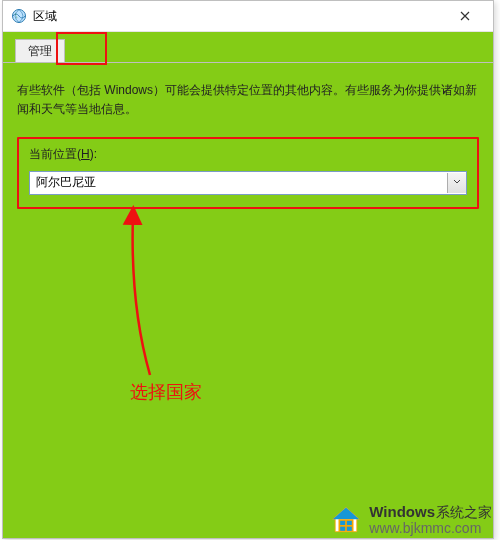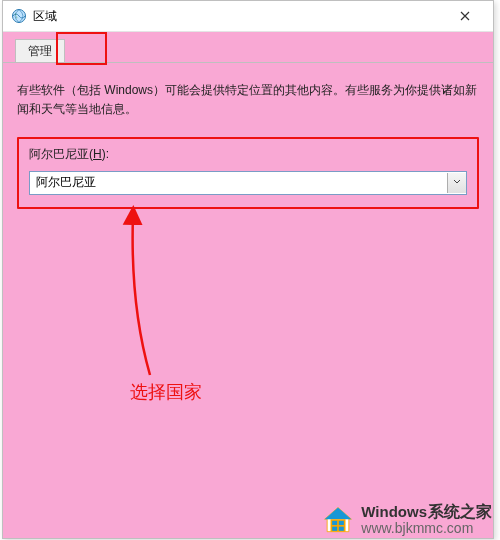--- a/index.html
+++ b/index.html
@@ -11,21 +11,21 @@
     width: 500px;
     height: 540px;
     overflow: hidden;
   }
   .dialog {
     position: absolute;
     left: 2px;
     top: 0;
     width: 490px;
     height: 537px;
-    background: #f9a8d4;
+    background: #84cc16;
     border: 1px solid #bfbfbf;
     box-shadow: 2px 2px 6px rgba(0,0,0,0.15);
   }
   .titlebar {
     height: 30px;
     border-bottom: 1px solid #e5e5e5;
     display: flex;
     align-items: center;
     padding: 0 8px 0 8px;
     background: #fff;
@@ -166,21 +166,21 @@
   .wm-icon { width: 34px; height: 30px; }
   .wm-text-grp { display: flex; flex-direction: column; line-height: 1.1; }
   .wm-main {
     font-size: 15px;
     font-weight: 600;
     color: #333;
     display: flex;
     align-items: center;
     gap: 1px;
   }
-  .wm-main .cn { font-size: 16px; font-weight: 700; color: #333; }
+  .wm-main .cn { font-size: 14px; font-weight: 400; color: #333; }
   .wm-url { font-size: 14px; color: #666; }
 </style>
 </head>
 <body>
 
 <div class="dialog">
   <div class="titlebar">
     <span class="title-icon">
       <svg viewBox="0 0 16 16" width="16" height="16">
         <circle cx="8" cy="8" r="6.5" fill="#bfe3ff" stroke="#2a7ab0" stroke-width="1"></circle>
@@ -201,21 +201,21 @@
   <div class="tabs-row">
     <div class="tab">管理</div>
     <div class="tab-highlight" style="left:53px; top:-6px; width:47px; height:29px;"></div>
   </div>
 
   <div class="content">
     <div class="desc">有些软件（包括 Windows）可能会提供特定位置的其他内容。有些服务为你提供诸如新闻和天气等当地信息。</div>
 
     <div class="location-box">
       <div class="loc-label">
-        <span>阿尔巴尼亚(</span><span class="u">H</span><span>):</span>
+        <span>当前位置(</span><span class="u">H</span><span>):</span>
       </div>
       <div class="select-wrap">
         <div class="select-value">阿尔巴尼亚</div>
         <div class="select-btn">
           <span>
             <svg width="8" height="6" viewBox="0 0 8 6">
                 <path d="M1 1 L4 4 L7 1" fill="none" stroke="#444" stroke-width="1"></path>
               </svg>
           </span>
         </div>

